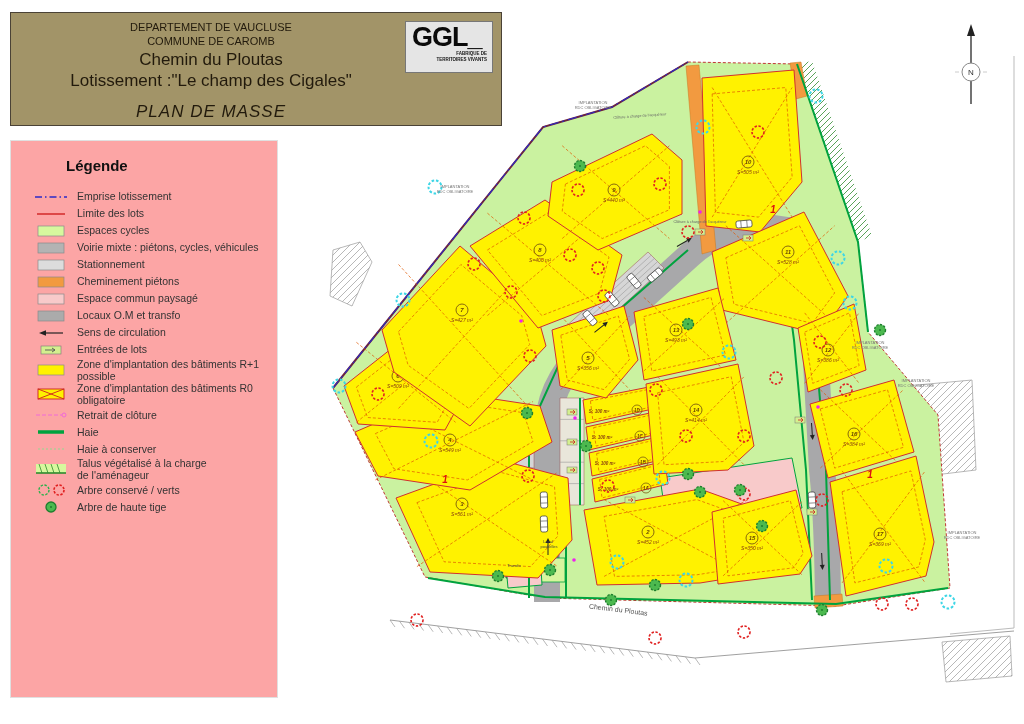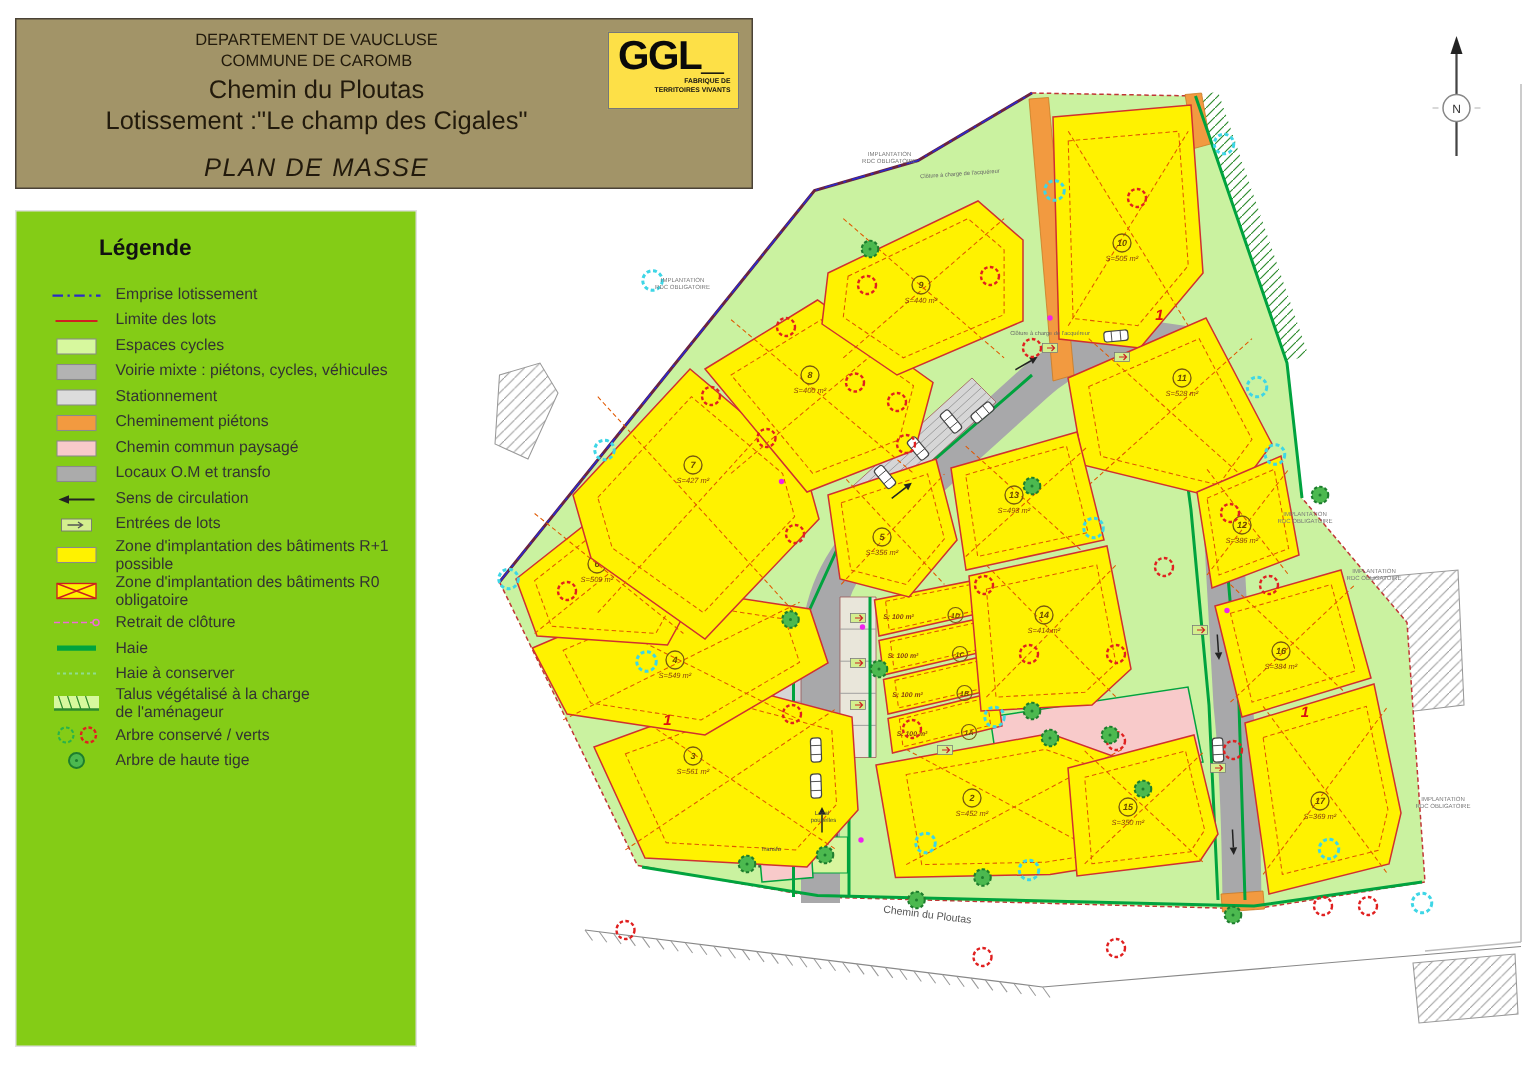--- a/index.html
+++ b/index.html
@@ -5,26 +5,26 @@
   html,body{margin:0;padding:0;background:#fff;font-family:"Liberation Sans",sans-serif;}
   #page{position:relative;width:1024px;height:724px;background:#ffffff;overflow:hidden;}
   #plan-svg{position:absolute;left:0;top:0;}
   
   #title-block{position:absolute;left:10px;top:12px;width:492px;height:114px;
     background:#a29468;border:1px solid #4a4236;box-sizing:border-box;color:#221a0c;}
   #title-text{position:absolute;left:0;top:8px;width:400px;text-align:center;line-height:1.25;}
   .tb-small{font-size:11px;}
   .tb-big{font-size:17px;}
   .tb-plan{font-size:17px;margin-top:10px;letter-spacing:1px;font-style:italic;}
-  #logo-box{position:absolute;right:8px;top:8px;width:88px;height:52px;background:#fde047;
+  #logo-box{position:absolute;right:8px;top:8px;width:88px;height:52px;background:#e5e5e5;
     border:1px solid #777;box-sizing:border-box;}
   #logo-name{font-size:27px;font-weight:bold;color:#0a0a0a;line-height:1;margin:2px 0 0 6px;letter-spacing:-1px;}
   .logo-tag{font-size:4.5px;font-weight:bold;color:#111;text-align:right;margin-right:5px;line-height:1.3;}
   
-  #legend{position:absolute;left:10px;top:140px;width:268px;height:558px;background:#84cc16;
+  #legend{position:absolute;left:10px;top:140px;width:268px;height:558px;background:#fca5a5;
     border:1px solid #e0e0e0;box-sizing:border-box;}
   #legend-title{font-size:15px;font-weight:bold;color:#111;margin:16px 0 14px 55px;}
   .lg-row{display:flex;align-items:center;min-height:17px;margin:0 0 0 22px;}
   .lg-swatch{width:36px;height:14px;flex:0 0 36px;}
   .lg-label{font-size:10.5px;color:#333;padding-left:8px;line-height:1.15;}
 </style>
 </head>
 <body>
 
 <div id="page">
@@ -570,21 +570,21 @@
         <div class="lg-row">
           <div class="lg-swatch"><svg width="36" height="14" viewBox="0 0 36 14">
               <rect x="5" y="2" width="26" height="10" fill="#f29a40" stroke="#8a8a8a" stroke-width="0.7"></rect>
             </svg></div>
           <div class="lg-label">Cheminement piétons</div>
         </div>
         <div class="lg-row">
           <div class="lg-swatch"><svg width="36" height="14" viewBox="0 0 36 14">
               <rect x="5" y="2" width="26" height="10" fill="#f8caca" stroke="#8a8a8a" stroke-width="0.7"></rect>
             </svg></div>
-          <div class="lg-label">Chemin commun paysagé</div>
+          <div class="lg-label">Espace commun paysagé</div>
         </div>
         <div class="lg-row">
           <div class="lg-swatch"><svg width="36" height="14" viewBox="0 0 36 14">
               <rect x="5" y="2" width="26" height="10" fill="#ababab" stroke="#8a8a8a" stroke-width="0.7"></rect>
             </svg></div>
           <div class="lg-label">Locaux O.M et transfo</div>
         </div>
         <div class="lg-row">
           <div class="lg-swatch"><svg width="36" height="14" viewBox="0 0 36 14">
               <path d="M12,7 H30" stroke="#222" stroke-width="1.2"></path>

